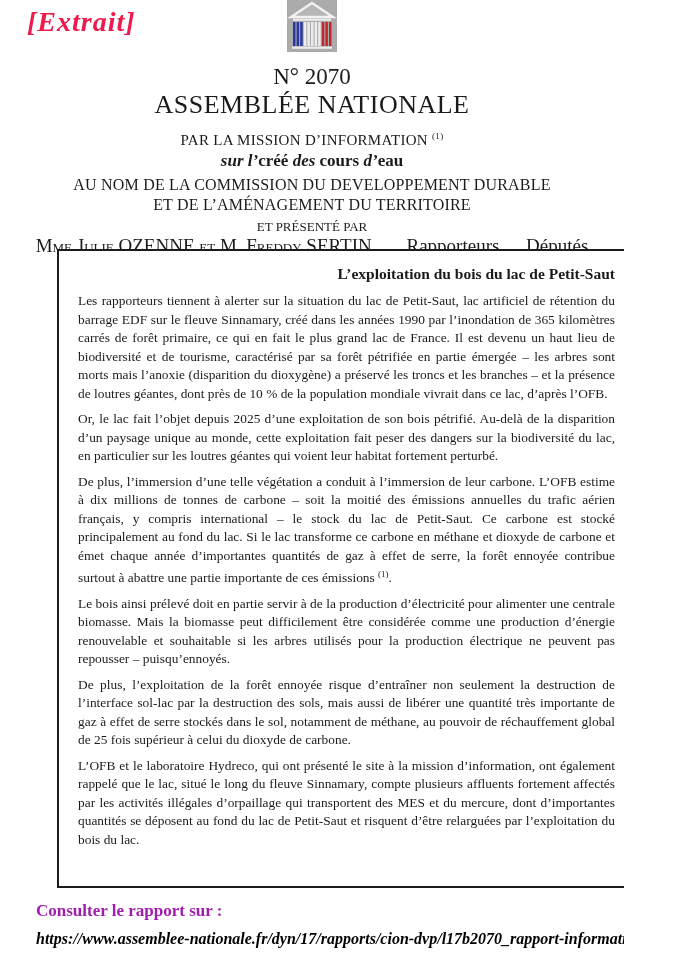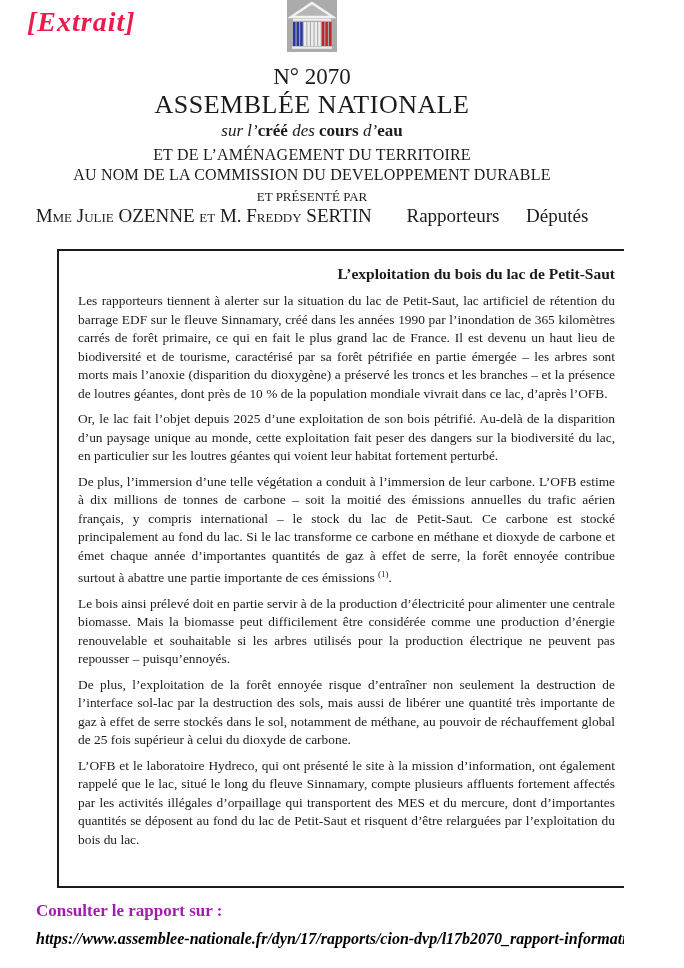--- a/index.html
+++ b/index.html
@@ -21,21 +21,21 @@
   .center-head{ text-align:center; }
   .logo{ display:inline-block; line-height:0; }
   .doc-number{ font-size:23px; line-height:26px; margin-top:3px; }
   .institution{
     font-size:26px; font-weight:normal; line-height:28px;
     margin:1px 11px 0; letter-spacing:0.5px;
   }
   .mission{ font-size:15px; line-height:18px; margin-top:8px; letter-spacing:0.3px; }
   .mission sup{ font-size:9px; }
   .subtitle{ font-size:17px; line-height:20px; margin-top:2px; }
-  .it{ font-style:italic; }
+  .it{ font-style:italic;font-weight:bold; }
   .bd{ font-weight:bold; }
   .commission{ font-size:16px; line-height:20px; margin-top:4px; letter-spacing:0.2px; }
   .presented{ font-size:13px; line-height:15px; margin-top:4px; }
   .authors-line{ font-size:19px; line-height:22px; margin-top:1px; }
   .smallcaps{ font-variant:small-caps; }
   .role1{ margin-left:30px; }
   .role2{ margin-left:22px; }
   
   .textbox{
     position:absolute; left:57px; top:249px;
@@ -97,26 +97,30 @@
         <rect x="38.4" y="22" width="2.5" height="24" fill="#C0272D"></rect>
         <rect x="42.0" y="22" width="2.5" height="24" fill="#C0272D"></rect>
         <rect x="5" y="46.6" width="40" height="2.2" fill="#ECECEC"></rect>
       </svg>
     </span>
 
     <div class="doc-number">N° 2070</div>
 
     <h1 class="institution">ASSEMBLÉE NATIONALE</h1>
 
+    <div class="mission">
+      <span>PAR LA MISSION D’INFORMATION</span>
+      <sup>(1)</sup>
+    </div>
 
     <div class="subtitle"><span class="it">sur l’</span><span class="bd">créé</span><span class="it"> des </span><span class="bd">cours</span><span class="it"> d’</span><span class="bd">eau</span></div>
 
     <div class="commission">
+      <div>AU NOM DE LA COMMISSION DU DEVELOPPEMENT DURABLE</div>
       <div>ET DE L’AMÉNAGEMENT DU TERRITOIRE</div>
-      <div>AU NOM DE LA COMMISSION DU DEVELOPPEMENT DURABLE</div>
     </div>
 
     <div class="presented">ET PRÉSENTÉ PAR</div>
 
     <div class="authors-line">
       <span class="smallcaps">Mme Julie OZENNE et M. Freddy SERTIN</span>
       <span class="role1">Rapporteurs</span>
       <span class="role2">Députés</span>
     </div>
 

